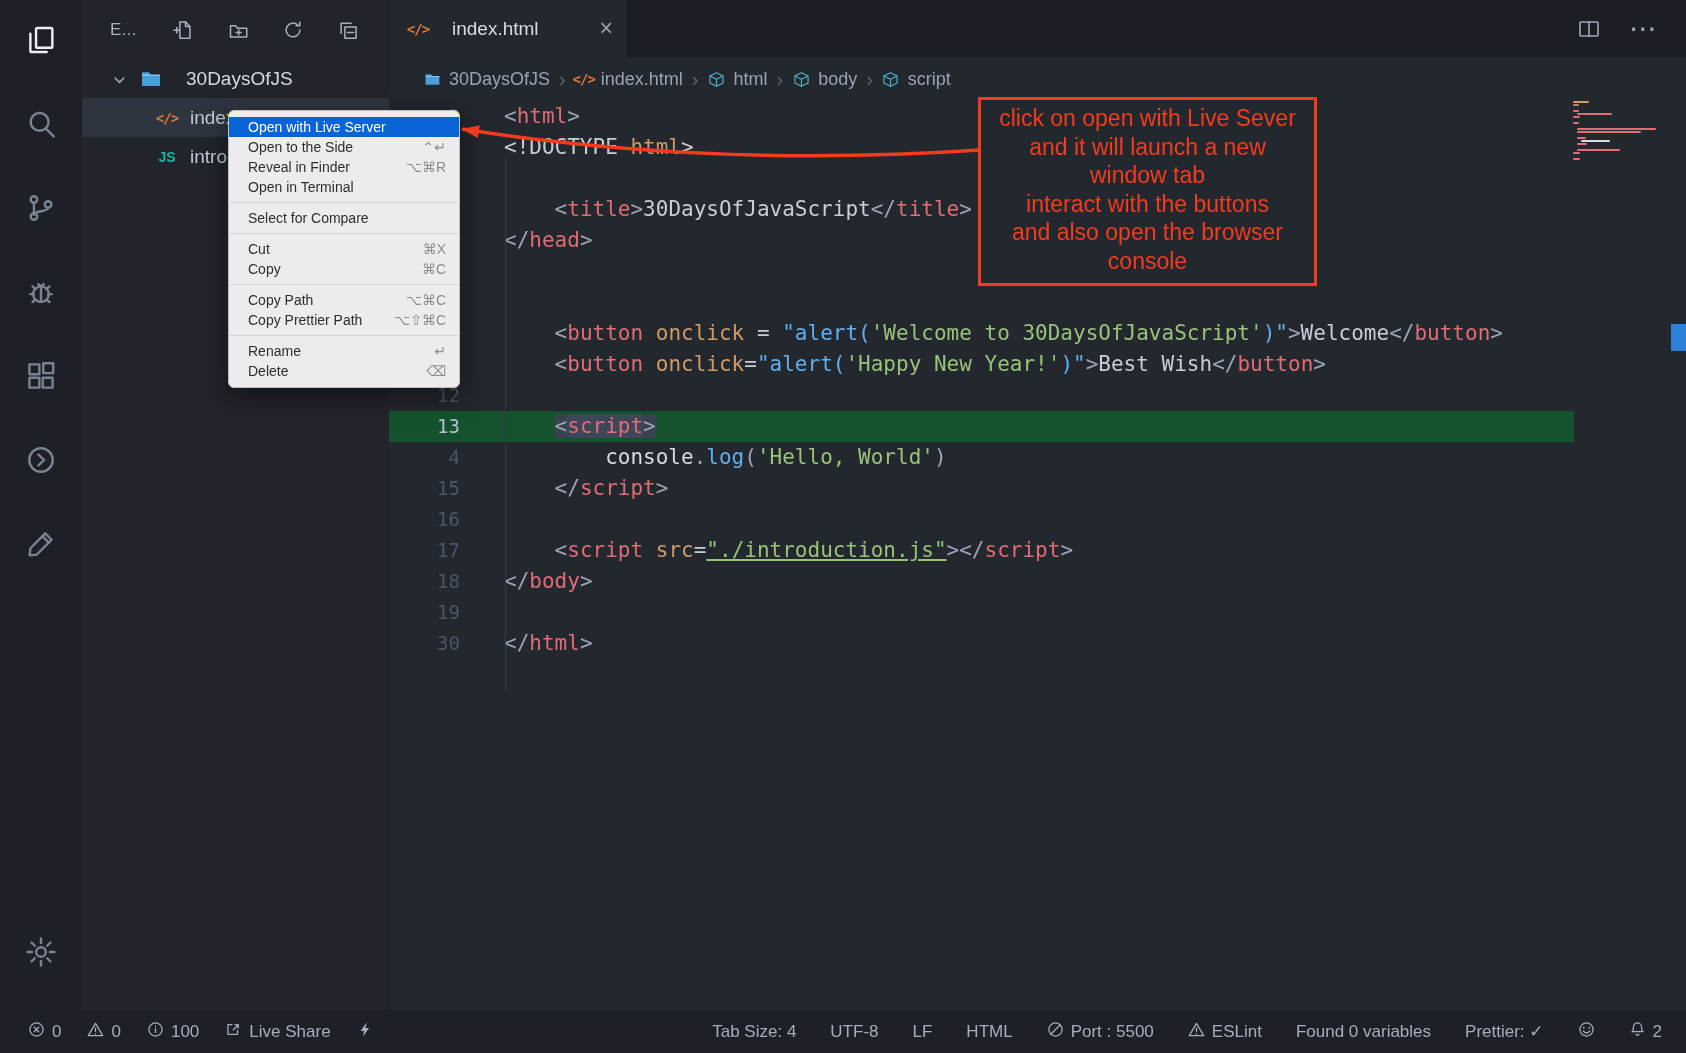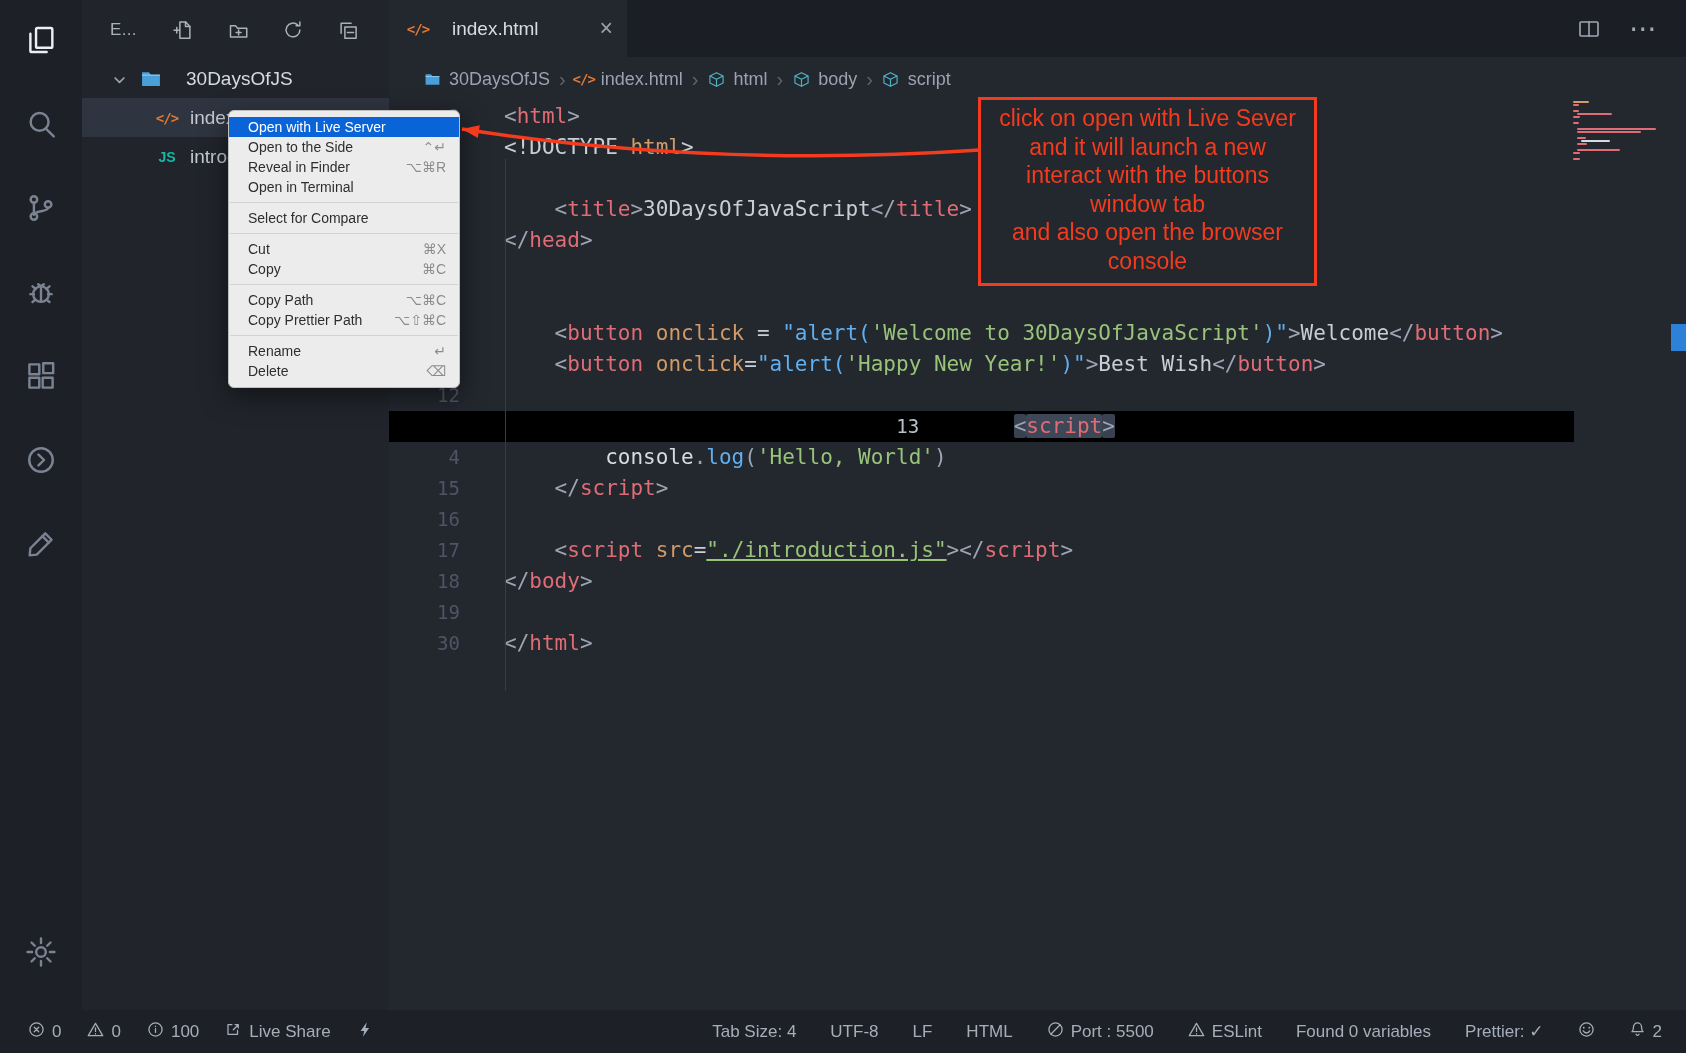--- a/index.html
+++ b/index.html
@@ -48,21 +48,21 @@
 
   .breadcrumb{height:44px;display:flex;align-items:center;padding-left:34px;color:#9aa3b2;font-size:18px;}
   .bc-item{display:flex;align-items:center;gap:8px;cursor:pointer;}
   .bc-item .bc-ic{display:flex;width:18px;justify-content:center;}
   .bc-ic svg{width:17px;height:17px;}
   .bc-sep{color:#5f6673;font-size:20px;margin:0 9px;}
 
   .editor{position:absolute;left:0;right:0;top:101px;bottom:0;overflow:hidden;}
   .indent-guide{position:absolute;left:116px;top:58px;width:1px;height:532px;background:#363c47;}
   .code-row{display:flex;height:31px;line-height:31px;width:calc(100% - 112px);cursor:text;}
-  .code-row.current{background:#000000;justify-content:center;}
+  .code-row.current{background:#14532d;}
   .gutter{flex:0 0 71px;width:71px;text-align:right;color:#4d5666;
     font-family:"DejaVu Sans Mono","Liberation Mono",monospace;font-size:19px;}
   .code-row.current .gutter{color:#b9c0cc;}
   .code-text{margin-left:44px;white-space:pre;
     font-family:"DejaVu Sans Mono","Liberation Mono",monospace;font-size:21px;}
   .tok-tag{color:var(--tag-red,#e06c75);}
   .tok-tagsel{color:var(--tag-red,#e06c75);background:#3e4758;border-radius:2px;}
   .tok-attr{color:var(--attr-orange,#d19a66);}
   .tok-str{color:var(--string-green,#98c379);}
   .tok-strlink{color:var(--string-green,#98c379);text-decoration:underline;}
@@ -610,22 +610,22 @@
       </div>
       <div class="menu-item">
         <span class="menu-label">Delete</span>
         <span class="menu-shortcut">⌫</span>
       </div>
     </div>
 
   <div class="annotation-box" id="annotation">
       <div class="ann-line">click on open with Live Sever</div>
       <div class="ann-line">and it will launch a new</div>
+      <div class="ann-line">window tab</div>
       <div class="ann-line">interact with the buttons</div>
-      <div class="ann-line">window tab</div>
       <div class="ann-line">and also open the browser</div>
       <div class="ann-line">console</div>
     </div>
 
   <svg class="arrow-overlay" viewBox="0 0 1686 1053">
     <path class="arrow-path" d="M 980 150 Q 712 168 462 129"></path>
     <polygon class="arrow-head" points="462,129 479.8,125.2 477.8,138"></polygon>
   </svg>
 
 </div>

